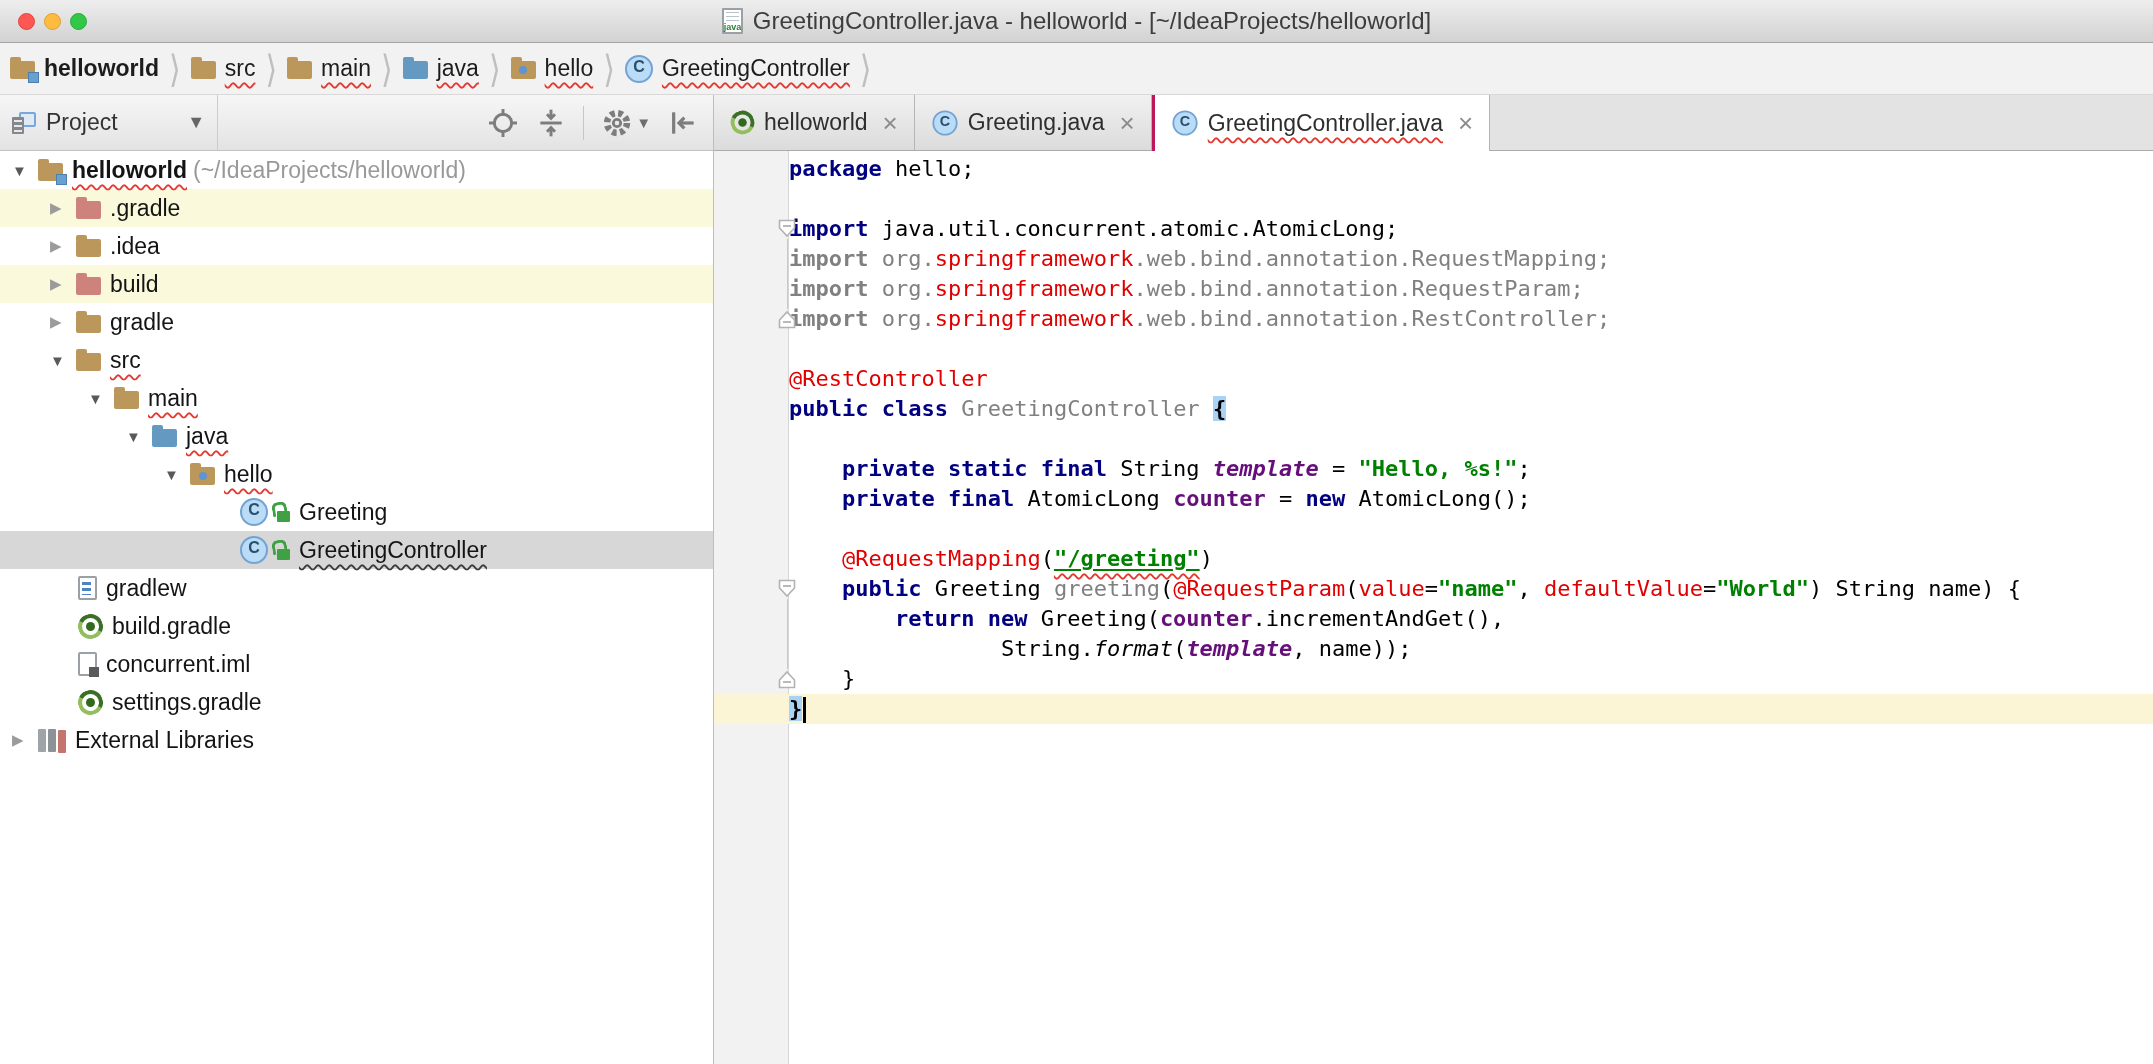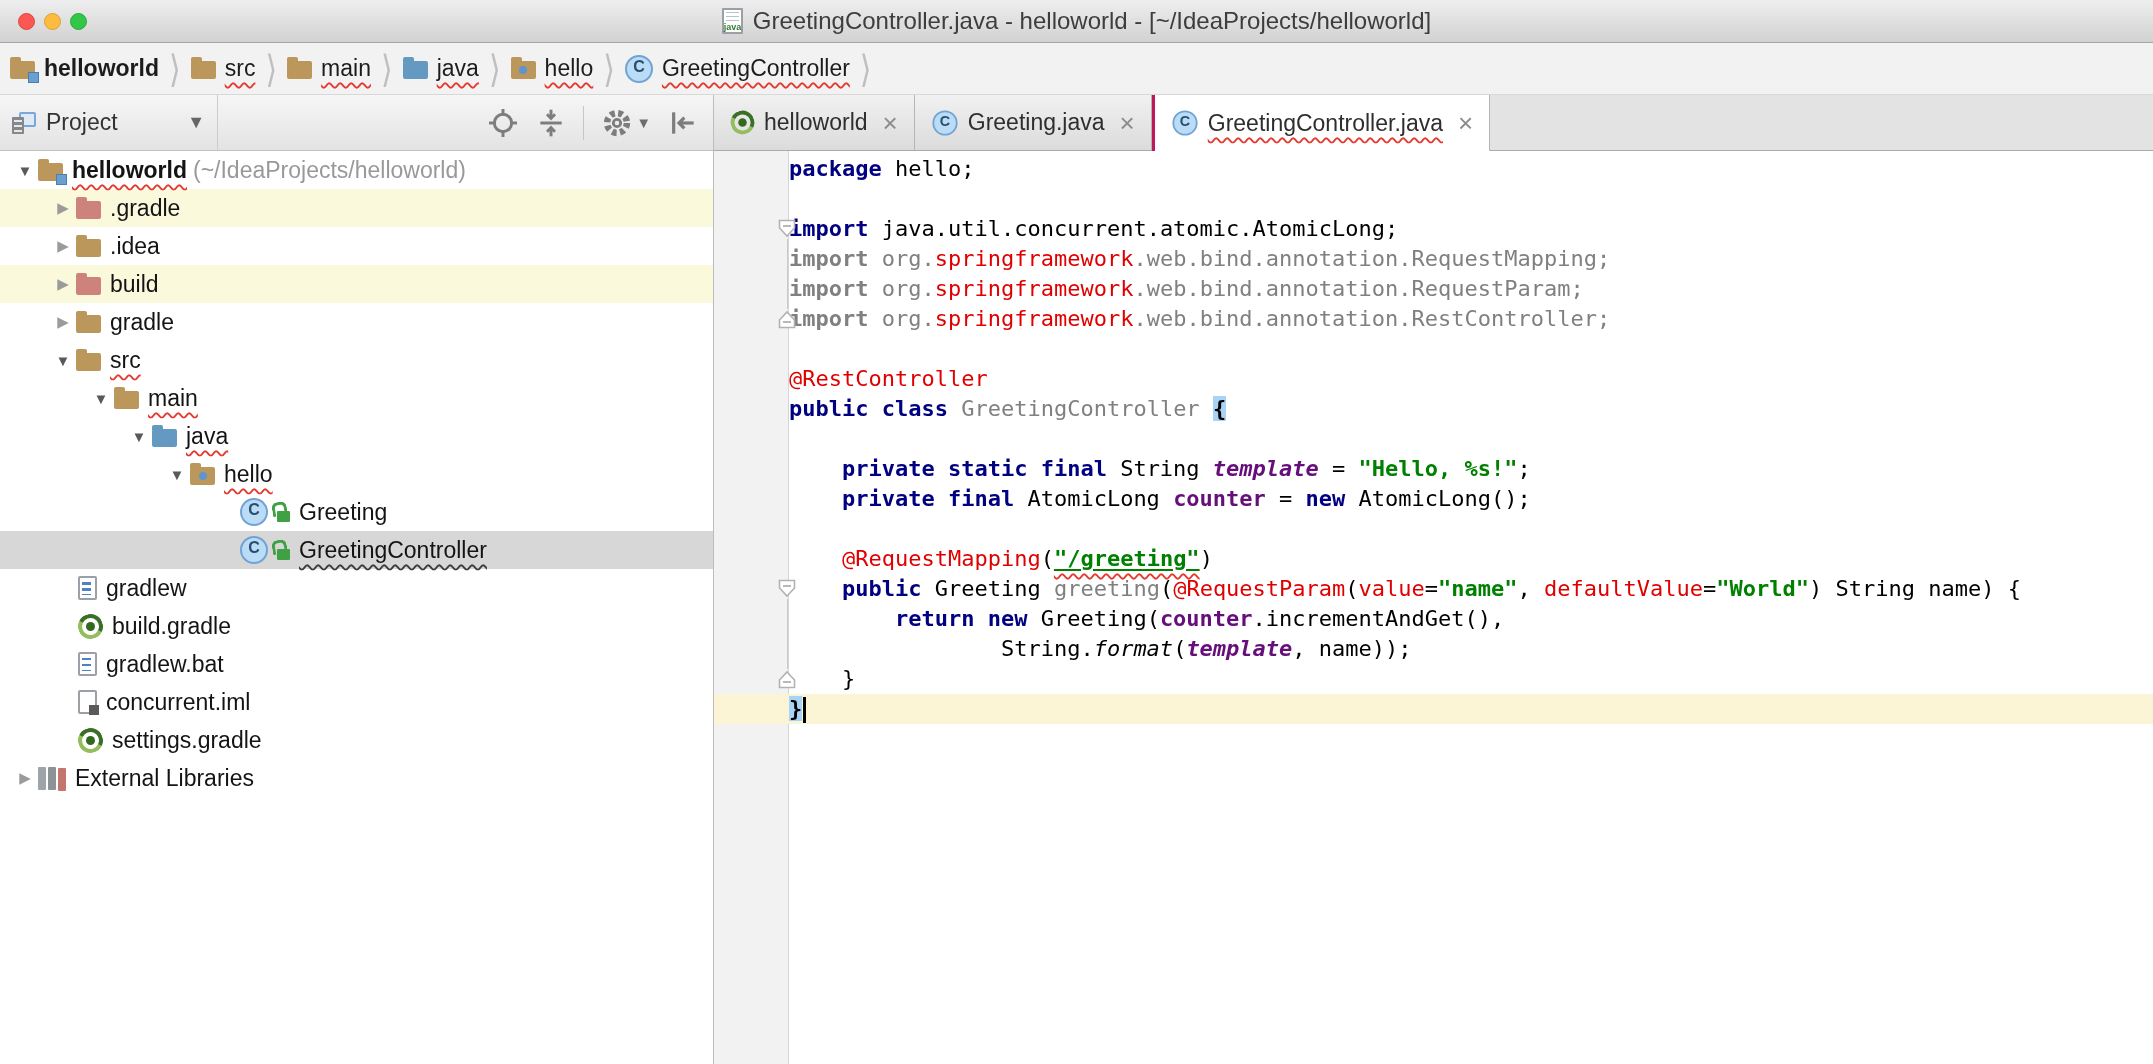--- a/index.html
+++ b/index.html
@@ -25,21 +25,21 @@
   .crumb-label{color:#1c1c1c;}
   .crumb-sep{color:#bfbfbf;font-size:30px;margin:0 10px;transform:scaleY(1.25);font-weight:200;}
   .bold{font-weight:bold;}
   
   .squig-red{text-decoration:underline;text-decoration-style:wavy;text-decoration-color:#e33b32;
     text-decoration-thickness:2px;text-underline-offset:6px;}
   .squig-dark{text-decoration:underline;text-decoration-style:wavy;text-decoration-color:#3c3c3c;
     text-decoration-thickness:2px;text-underline-offset:6px;}
   
   .project-panel{position:absolute;left:0;top:95px;width:713px;bottom:0;background:#fff;
-    border-right:1px solid #bdbdbd;box-sizing:content-box;text-align:center;}
+    border-right:1px solid #bdbdbd;box-sizing:content-box;}
   .panel-header{position:absolute;left:0;top:0;width:100%;height:56px;
     background:linear-gradient(#f6f6f6,#e3e3e3);border-bottom:1px solid #c3c3c3;
     box-sizing:border-box;display:flex;align-items:center;}
   .view-combo{height:100%;width:218px;display:flex;align-items:center;gap:10px;
     border-right:1px solid #cccccc;box-sizing:border-box;padding:0 12px;}
   .view-combo-label{font-size:23px;color:#333;}
   .combo-arrow{margin-left:auto;color:#666;font-size:18px;}
   .hdr-icons{margin-left:auto;display:flex;align-items:center;gap:16px;padding-right:14px;}
   .hdr-icon{display:inline-flex;align-items:center;}
   .hdr-sep{width:1px;height:34px;background:#c6c6c6;display:inline-block;}
@@ -294,24 +294,20 @@
         </div>
         <div class="tree-row" style="padding-left: 78px;">
           <span class="ic ic-file-text"></span>
           <span class="tree-label">gradlew</span>
         </div>
         <div class="tree-row" style="padding-left: 78px;">
           <span class="ic ic-gradle"></span>
           <span class="tree-label">build.gradle</span>
         </div>
         <div class="tree-row" style="padding-left: 78px;">
-          <span class="ic ic-file-text"></span>
-          <span class="tree-label">gradlew.bat</span>
-        </div>
-        <div class="tree-row" style="padding-left: 78px;">
           <span class="ic ic-file-iml"></span>
           <span class="tree-label">concurrent.iml</span>
         </div>
         <div class="tree-row" style="padding-left: 78px;">
           <span class="ic ic-gradle"></span>
           <span class="tree-label">settings.gradle</span>
         </div>
         <div class="tree-row" style="padding-left: 12px;">
           <span class="tree-arrow closed">▶</span>
           <span class="ic ic-lib"></span>

